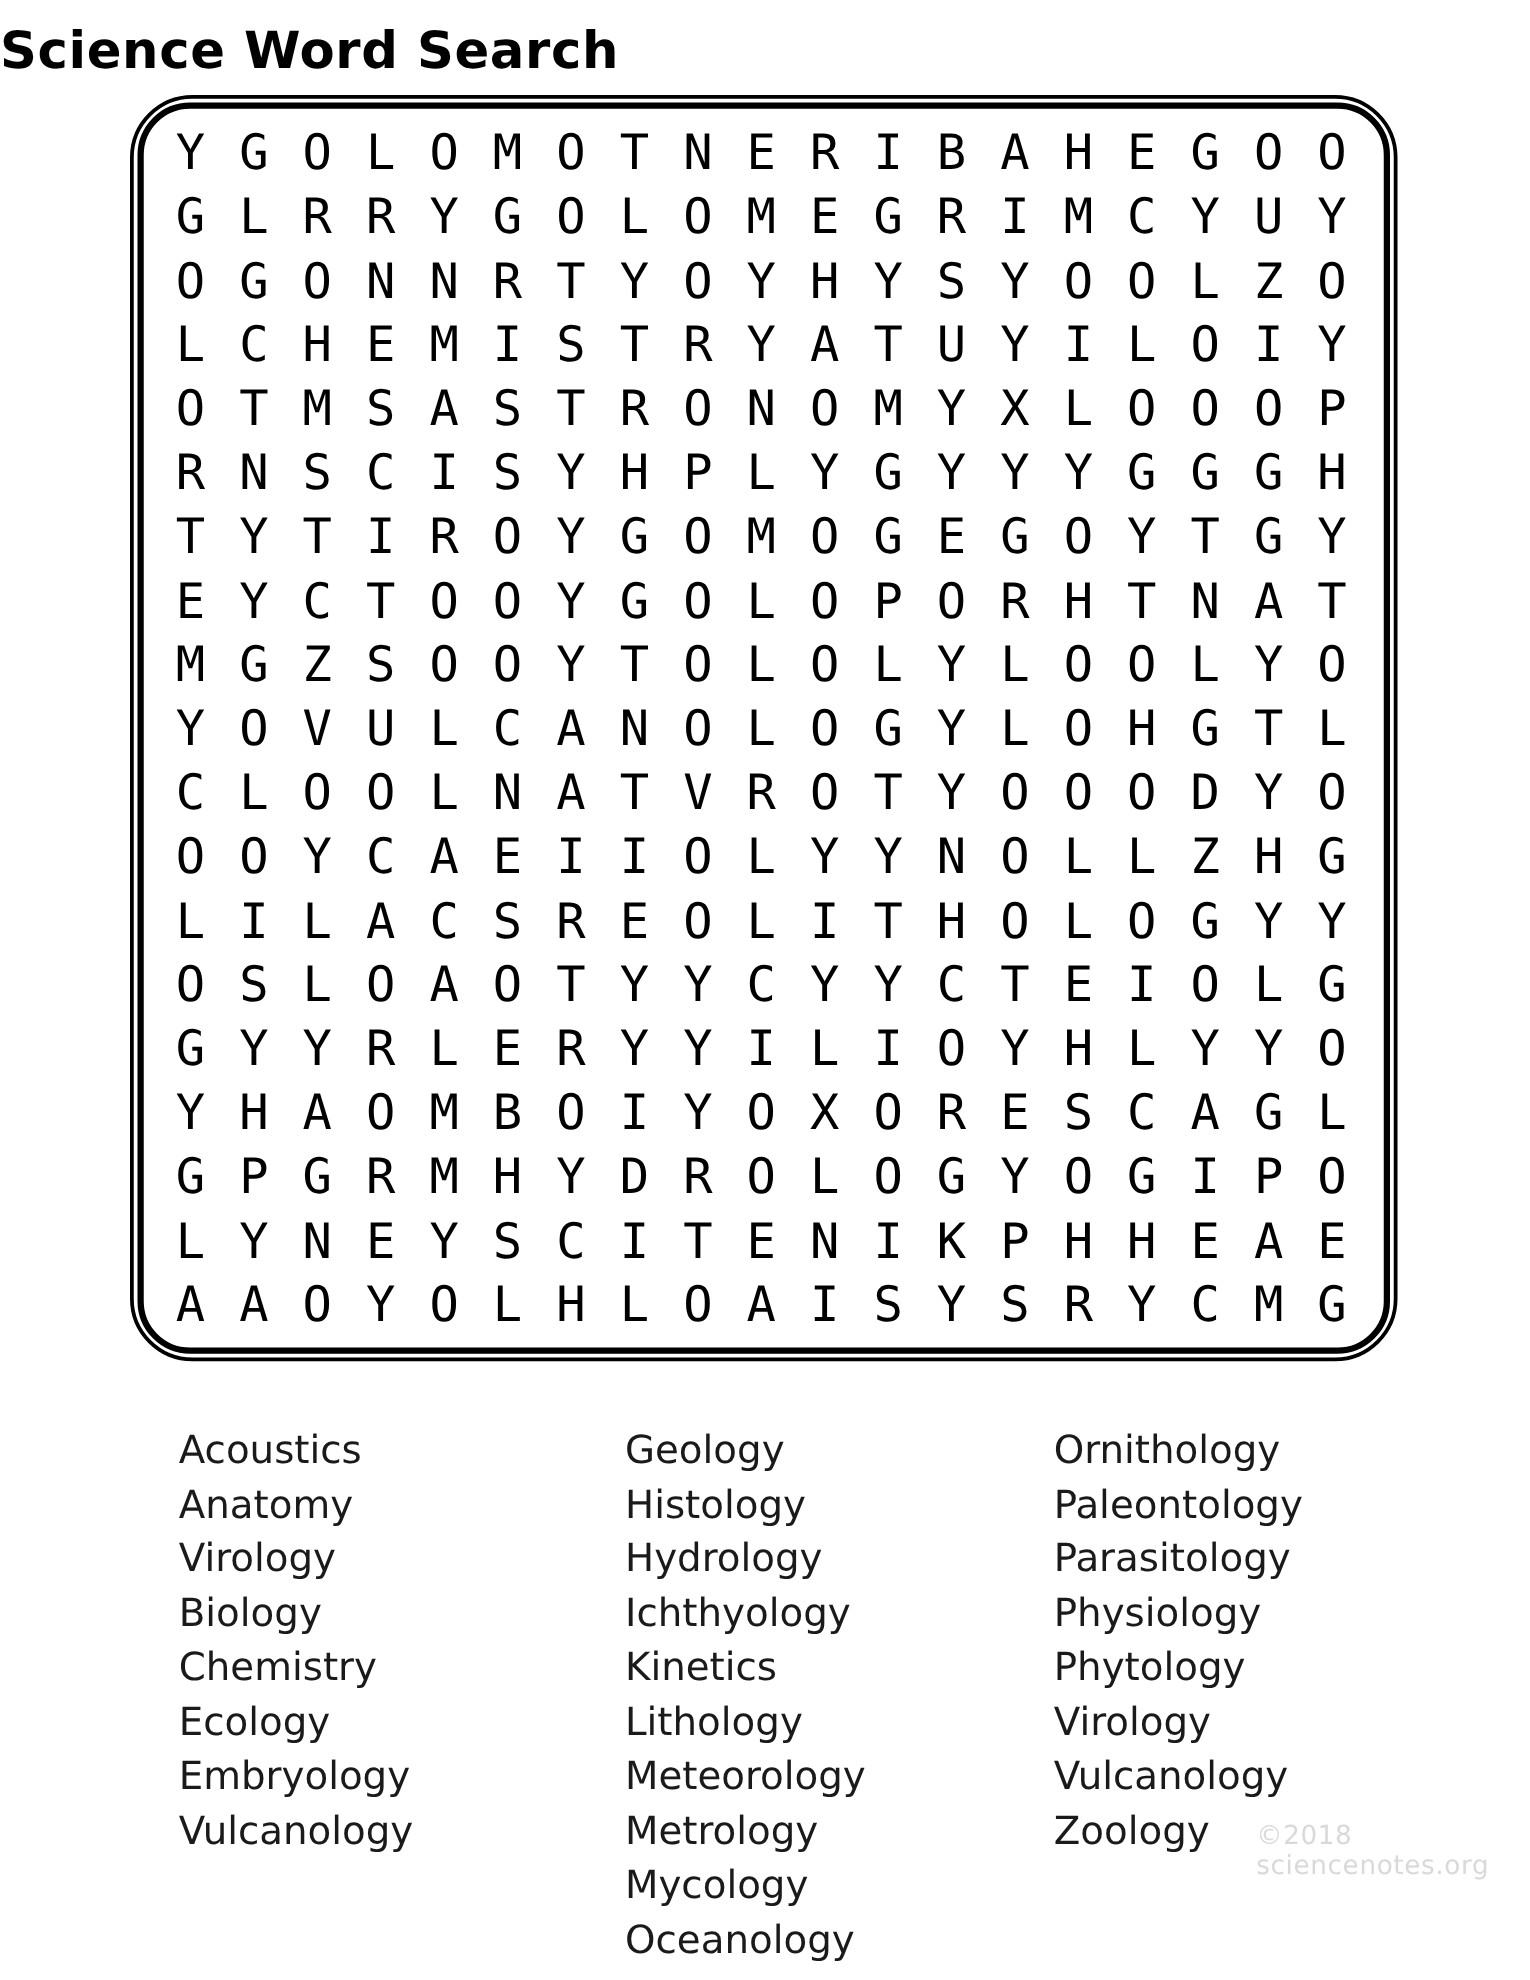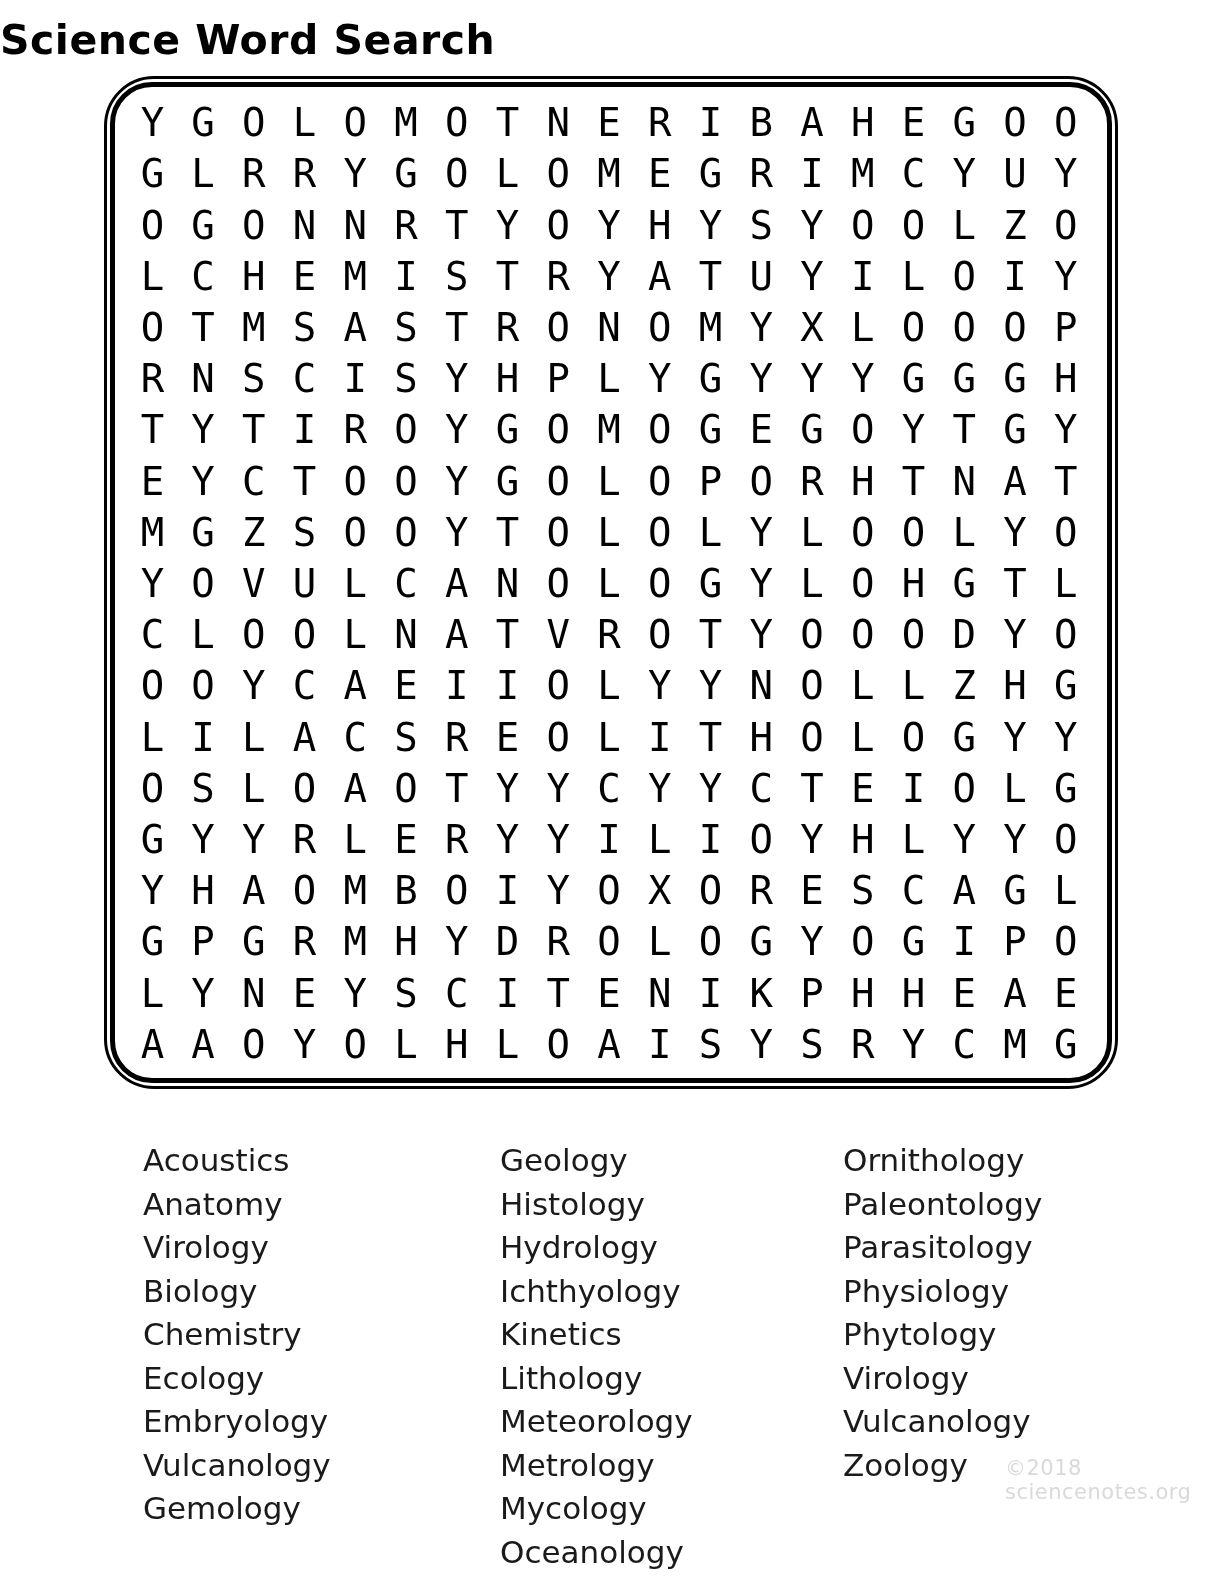--- a/index.html
+++ b/index.html
@@ -460,21 +460,20 @@
 
 <div class="word-col word-col-1">
     <div class="word">Acoustics</div>
     <div class="word">Anatomy</div>
     <div class="word">Virology</div>
     <div class="word">Biology</div>
     <div class="word">Chemistry</div>
     <div class="word">Ecology</div>
     <div class="word">Embryology</div>
     <div class="word">Vulcanology</div>
-    <div class="word">Gemology</div>
   </div>
 <div class="word-col word-col-2">
     <div class="word">Geology</div>
     <div class="word">Histology</div>
     <div class="word">Hydrology</div>
     <div class="word">Ichthyology</div>
     <div class="word">Kinetics</div>
     <div class="word">Lithology</div>
     <div class="word">Meteorology</div>
     <div class="word">Metrology</div>

